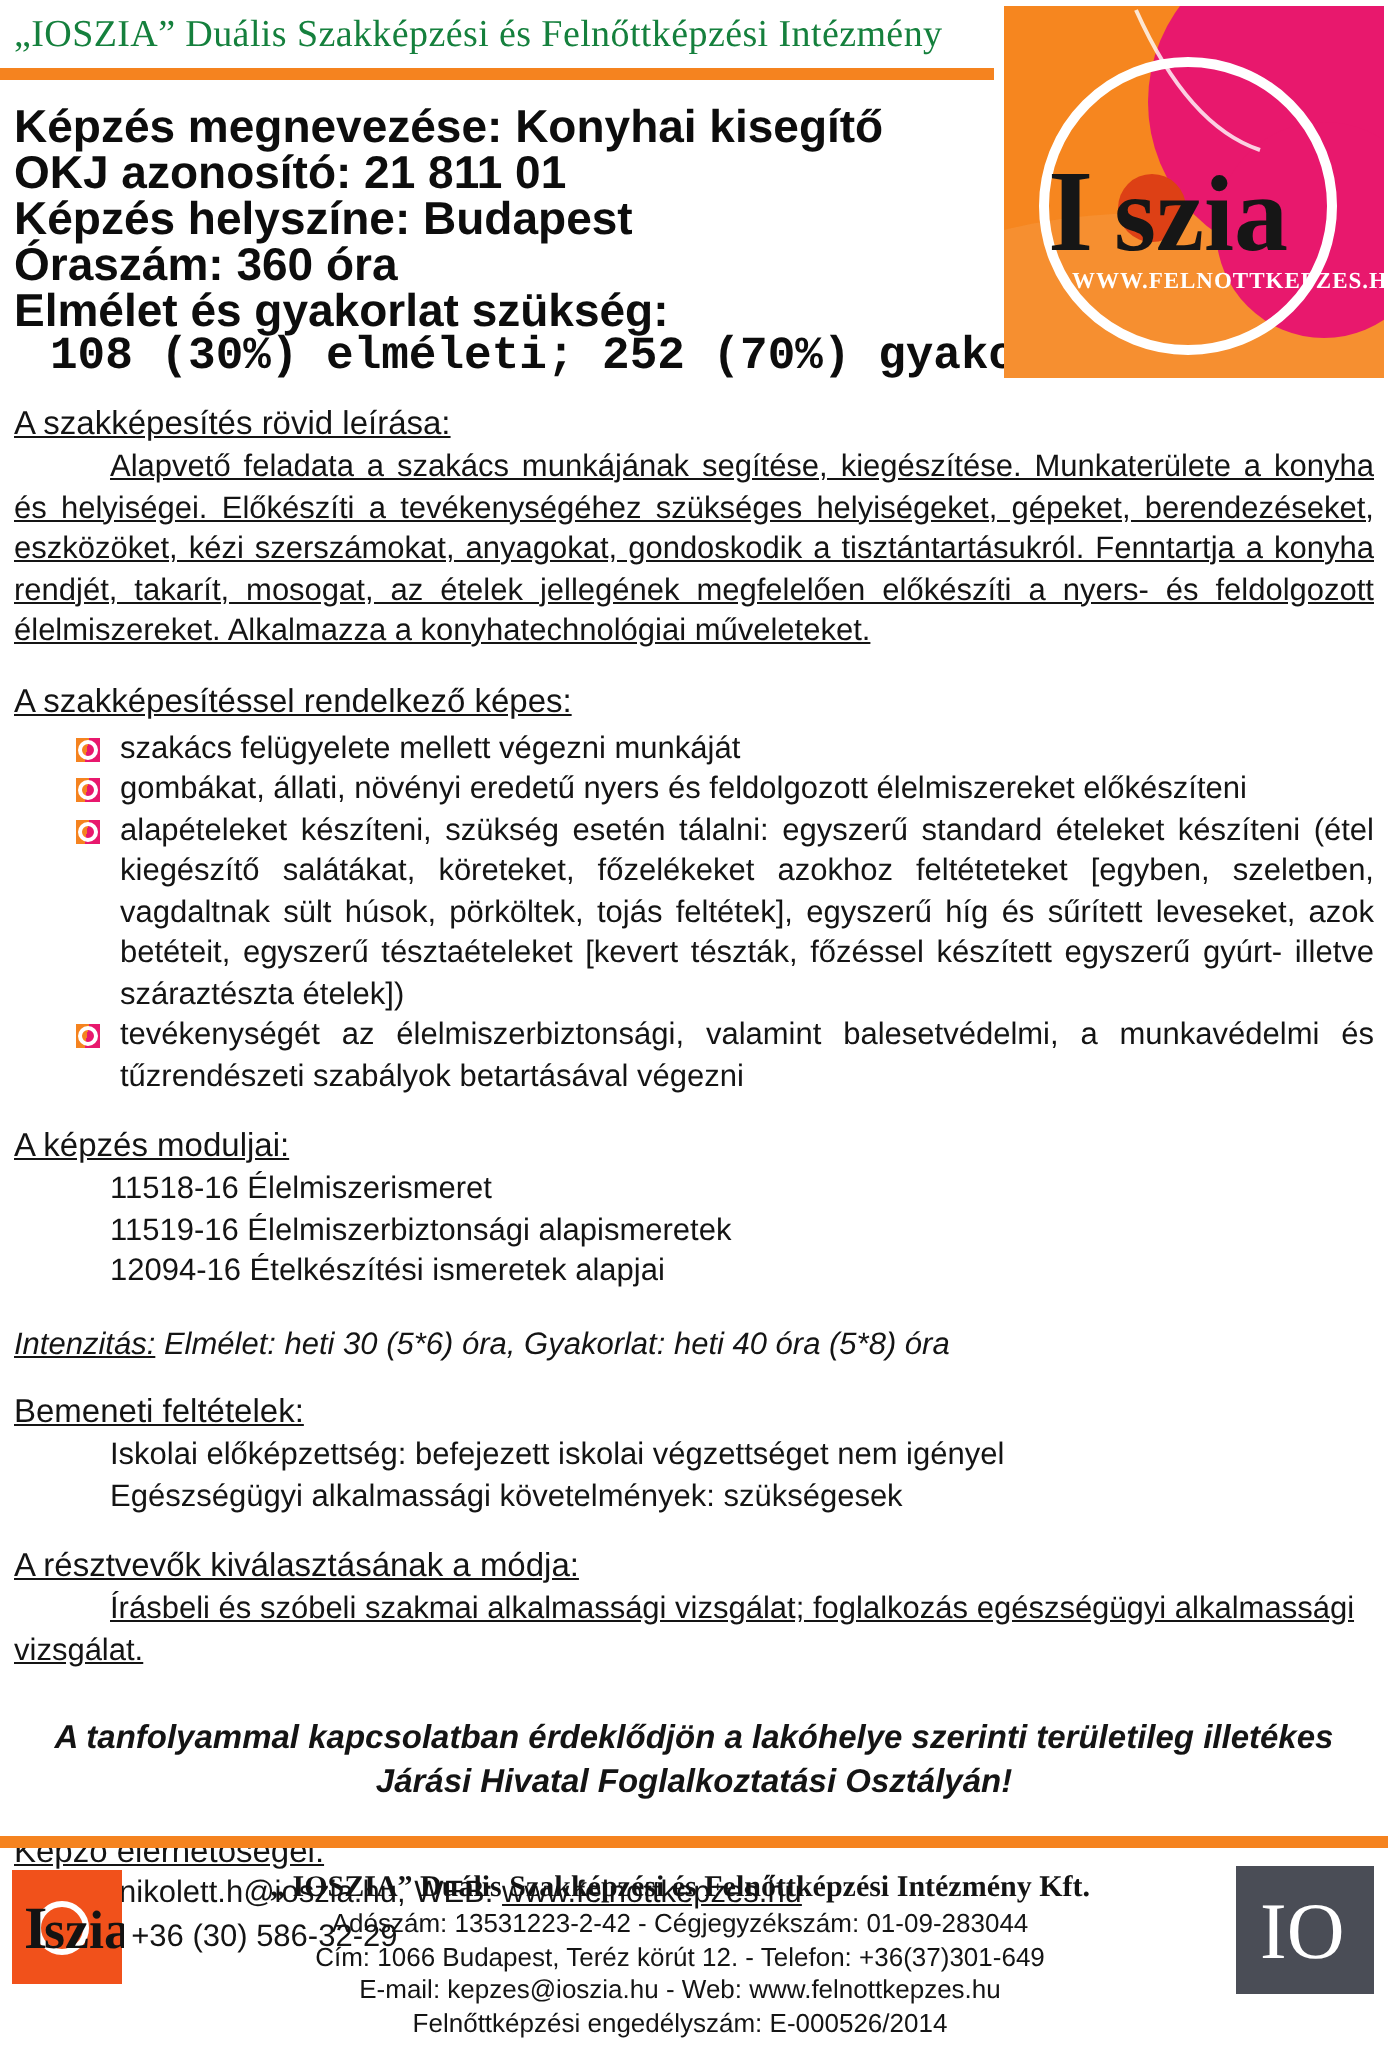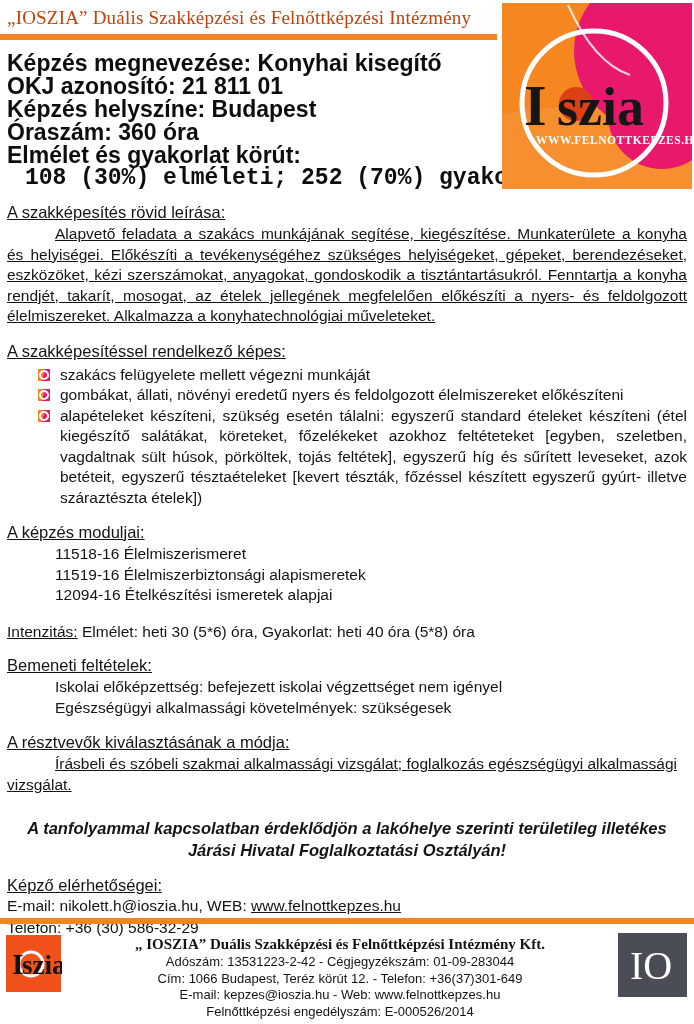--- a/index.html
+++ b/index.html
@@ -1,19 +1,19 @@
 <!DOCTYPE html>
 <html><head>
 <meta charset="utf-8">
 <style>
   html,body{margin:0;padding:0;background:#e8e8e8;}
   .page{width:694px;height:1024px;position:relative;margin:0 auto;background:#ffffff;
         font-family:"Liberation Sans",sans-serif;color:#141414;overflow:hidden;}
   
-  .header-title{font-family:"Liberation Serif",serif;font-size:19px;color:#c2410c;
+  .header-title{font-family:"Liberation Serif",serif;font-size:19px;color:#15803d;
                 padding:7px 0 5px 7px;letter-spacing:.2px;}
   .orange-rule{height:6px;background:#F5831F;width:497px;}
   .logo-box{position:absolute;top:3px;right:2px;width:190px;height:186px;}
   
   .course-info{margin:12px 0 0 7px;font-weight:bold;font-size:23px;line-height:23px;color:#0d0d0d;}
   .course-info .indent{padding-left:18px;font-family:Liberation Mono, monospace;}
   
   .content{padding:0 7px;}
   .sec-heading{font-size:16.5px;text-decoration:underline;font-weight:normal;margin:0;}
   .body-text{font-size:15.5px;line-height:20.5px;margin:2px 0 0 0;}
@@ -21,21 +21,21 @@
   .first-indent{text-indent:48px;text-decoration:underline;}
   .mt-desc{margin-top:13px;}
   .mt-sec{margin-top:15px;}
   
   .bullets{list-style:none;margin:4px 0 0 0;padding:0 0 0 31px;}
   .bullets li{position:relative;padding-left:22px;font-size:15.5px;line-height:20.5px;text-align:justify;}
   .bullet-icon{position:absolute;left:0;top:4px;width:12px;height:12px;
                background:linear-gradient(100deg,#F5831F 46%,#E8186D 46%);}
   .bullet-icon::after{content:"";position:absolute;inset:1px;border:2px solid #fff;border-radius:50%;}
   .plain-list{margin:2px 0 0 0;padding-left:48px;font-size:15.5px;line-height:20.5px;}
-  .intensity{margin-top:17px;font-size:15.5px;}
+  .intensity{margin-top:17px;font-size:15.5px;font-style:italic;}
   .intensity .lbl{text-decoration:underline;}
   
   .notice{margin:22px 4px 0 4px;font-weight:bold;font-style:italic;text-align:center;
           font-size:16.5px;line-height:22px;}
   
   .contact-line{font-size:15.5px;line-height:20.5px;margin:1px 0 0 0;}
   .link{text-decoration:underline;color:#141414;cursor:pointer;}
   
   .footer{position:absolute;left:0;right:0;bottom:0;}
   .footer-rule{height:6px;background:#F5831F;margin-bottom:9px;}
@@ -65,21 +65,21 @@
       <text x="55" y="122" font-family="Liberation Serif, serif" font-weight="bold" font-size="54" fill="#161616">szia</text>
       <text x="34" y="141" font-family="Liberation Serif, serif" font-weight="bold" font-size="11.5" fill="#ffffff" letter-spacing="0.5">WWW.FELNOTTKEPZES.HU</text>
     </svg>
   </div>
 
   <div class="course-info">
     <div>Képzés megnevezése: Konyhai kisegítő</div>
     <div>OKJ azonosító: 21 811 01</div>
     <div>Képzés helyszíne: Budapest</div>
     <div>Óraszám: 360 óra</div>
-    <div>Elmélet és gyakorlat körút:</div>
+    <div>Elmélet és gyakorlat szükség:</div>
     <div class="indent">108 (30%) elméleti; 252 (70%) gyakorlati óra</div>
   </div>
 
   <div class="content">
 
     <h2 class="sec-heading mt-desc">A szakképesítés rövid leírása:</h2>
     <p class="body-text justify first-indent">Alapvető feladata a szakács munkájának segítése, kiegészítése. Munkaterülete a konyha és helyiségei. Előkészíti a tevékenységéhez szükséges helyiségeket, gépeket, berendezéseket, eszközöket, kézi szerszámokat, anyagokat, gondoskodik a tisztántartásukról. Fenntartja a konyha rendjét, takarít, mosogat, az ételek jellegének megfelelően előkészíti a nyers- és feldolgozott élelmiszereket. Alkalmazza a konyhatechnológiai műveleteket.</p>
 
     <h2 class="sec-heading mt-sec">A szakképesítéssel rendelkező képes:</h2>
     <ul class="bullets">
@@ -87,20 +87,24 @@
         <span class="bullet-icon"></span>
         <span>szakács felügyelete mellett végezni munkáját</span>
       </li>
       <li>
         <span class="bullet-icon"></span>
         <span>gombákat, állati, növényi eredetű nyers és feldolgozott élelmiszereket előkészíteni</span>
       </li>
       <li>
         <span class="bullet-icon"></span>
         <span>alapételeket készíteni, szükség esetén tálalni: egyszerű standard ételeket készíteni (étel kiegészítő salátákat, köreteket, főzelékeket azokhoz feltéteteket [egyben, szeletben, vagdaltnak sült húsok, pörköltek, tojás feltétek], egyszerű híg és sűrített leveseket, azok betéteit, egyszerű tésztaételeket [kevert tészták, főzéssel készített egyszerű gyúrt- illetve száraztészta ételek])</span>
+      </li>
+      <li>
+        <span class="bullet-icon"></span>
+        <span>tevékenységét az élelmiszerbiztonsági, valamint balesetvédelmi, a munkavédelmi és tűzrendészeti szabályok betartásával végezni</span>
       </li>
     </ul>
 
     <h2 class="sec-heading mt-sec">A képzés moduljai:</h2>
     <div class="plain-list">
       <div>11518-16 Élelmiszerismeret</div>
       <div>11519-16 Élelmiszerbiztonsági alapismeretek</div>
       <div>12094-16 Ételkészítési ismeretek alapjai</div>
     </div>
 

